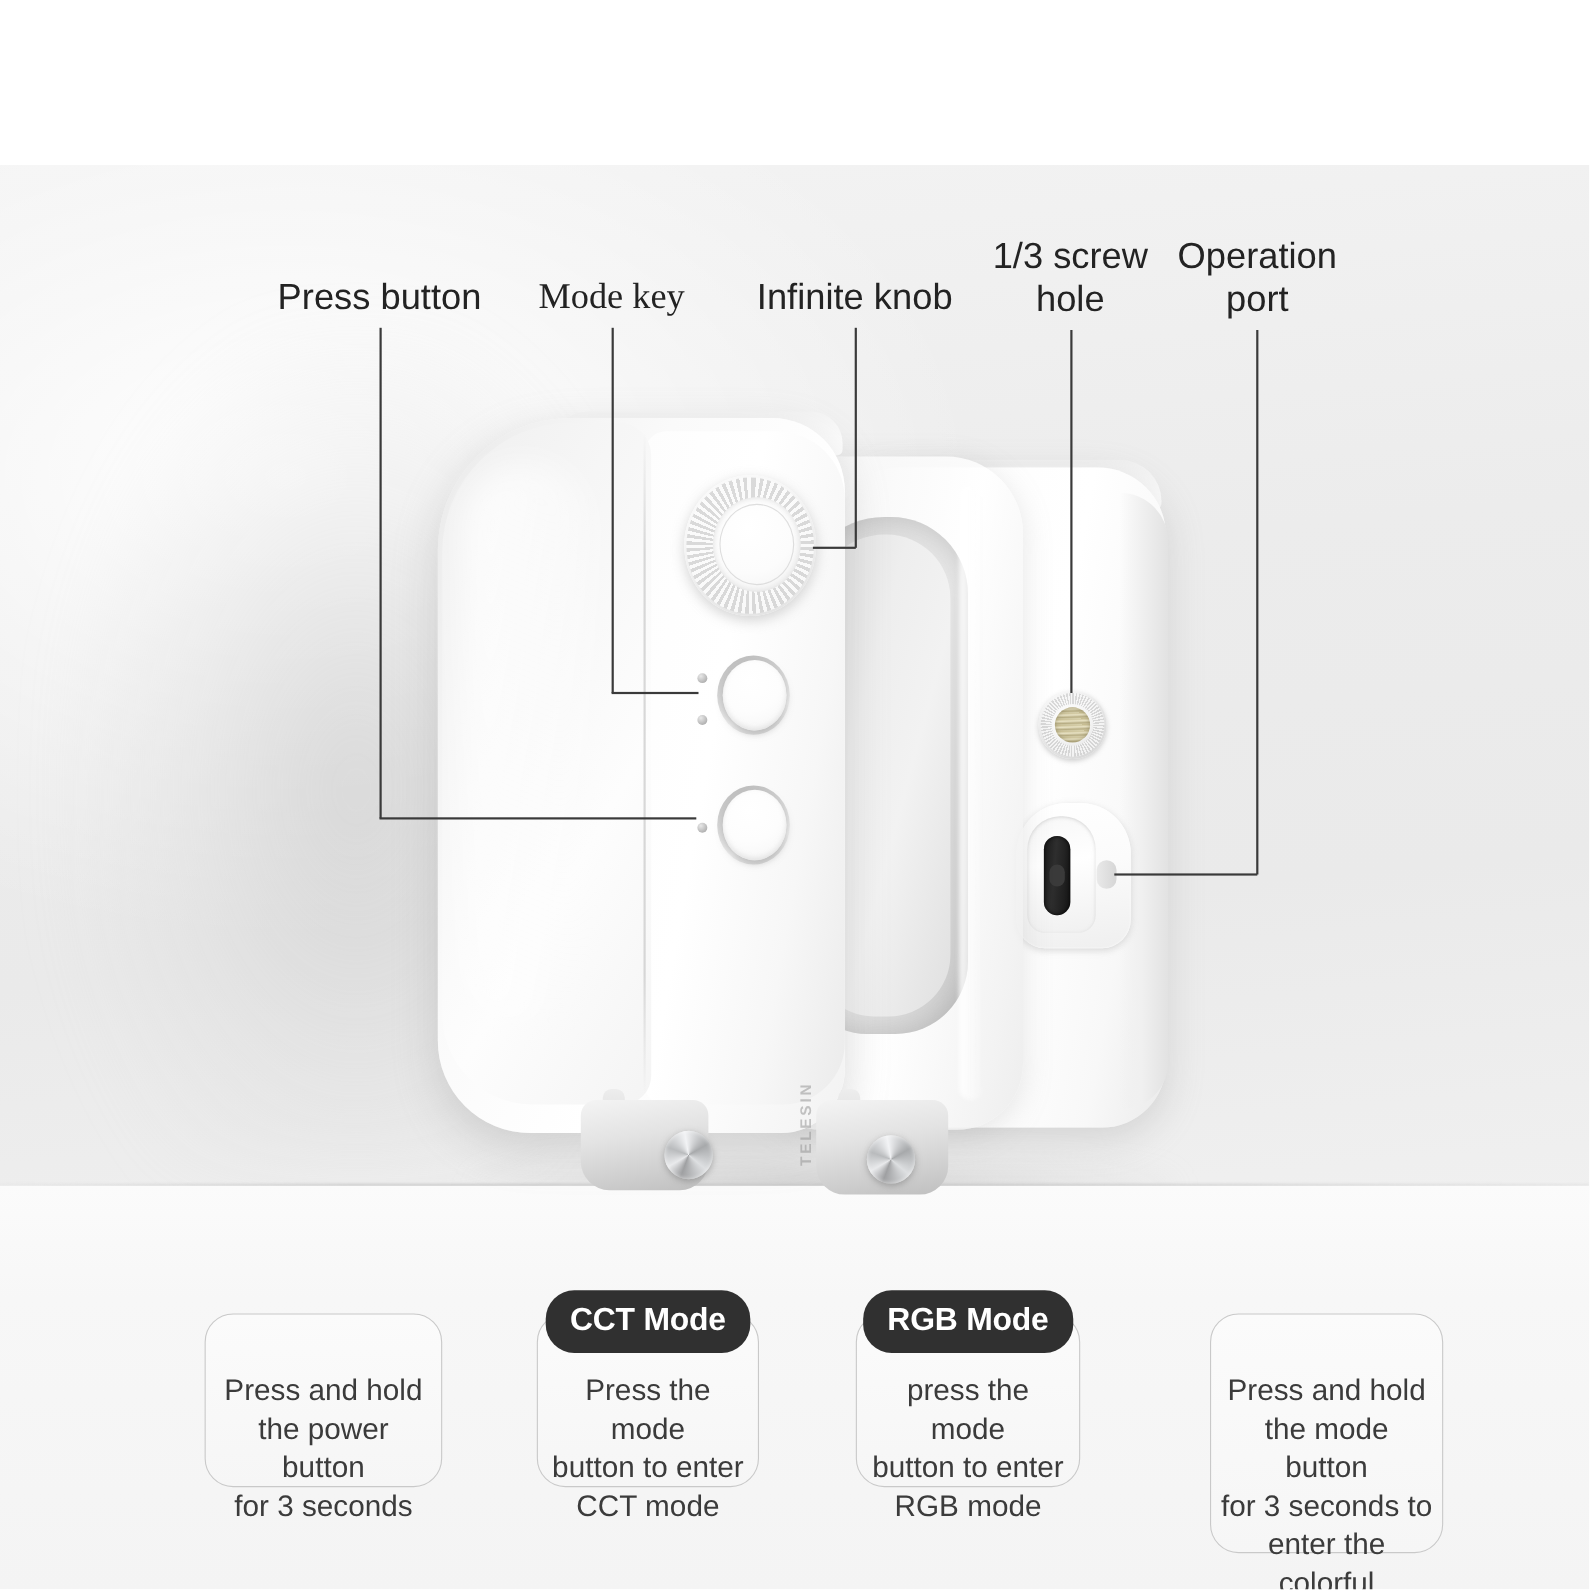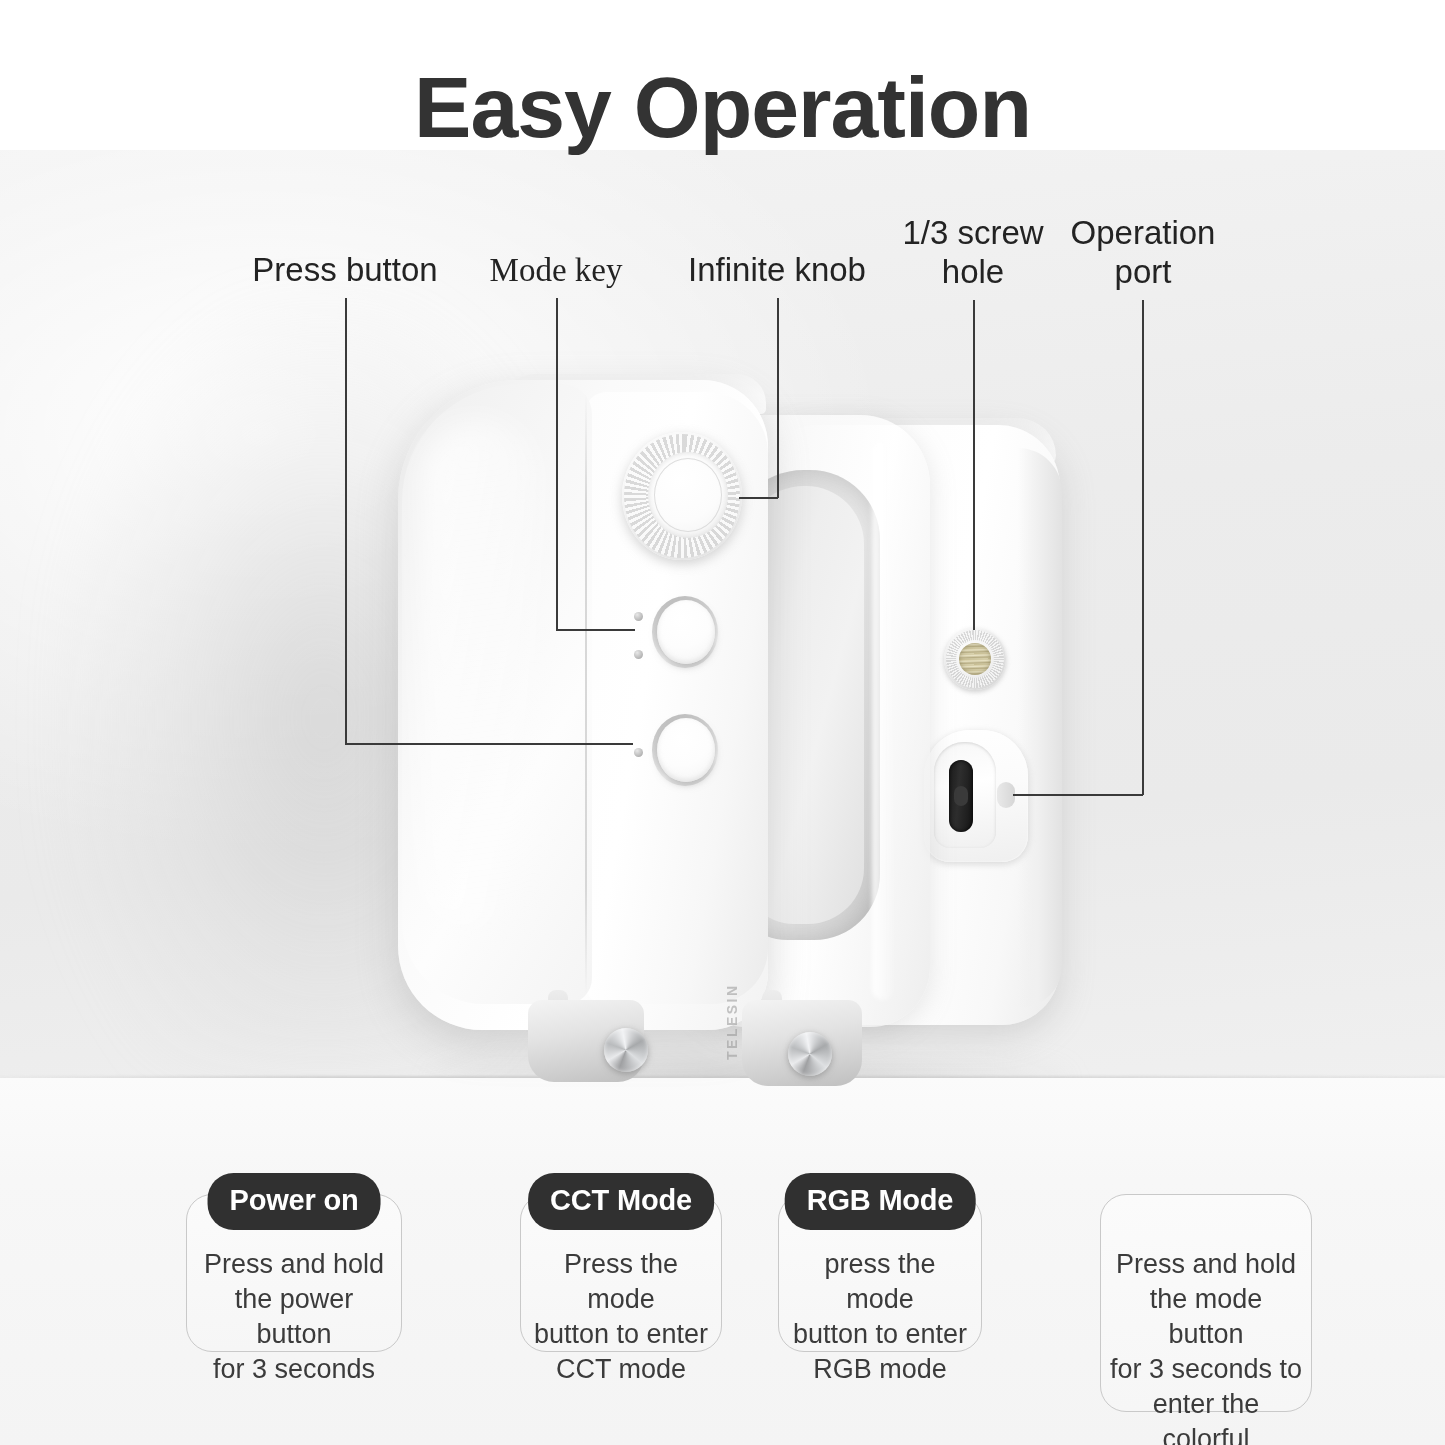--- a/index.html
+++ b/index.html
@@ -424,21 +424,20 @@
 <div id="page">
 
   <div class="scene">
     <div class="backdrop-wall"></div>
     <div class="backdrop-soft-shadow"></div>
     <div class="table-contact-shadow"></div>
     <div class="table-edge"></div>
     <div class="table-surface"></div>
   </div>
 
-  <div class="title">Easy Operation</div>
 
   <div class="product">
 
     <div class="unit-rear-top"></div>
     <div class="unit-rear"></div>
     <div class="unit-rear-rightedge"></div>
 
     <div class="screw-hole"></div>
     <div class="screw-hole-knurl"></div>
     <div class="screw-hole-inner"></div>
@@ -512,27 +511,26 @@
     <div class="callout-label" style="left:883px; top:214px; width:180px;">1/3 screw
 hole</div>
 
     <div class="callout-label" style="left:1060px; top:214px; width:166px;">Operation
 port</div>
   </div>
 
   <div class="cards">
 
     <div class="card" style="left:186px; top:22px; width:216px; height:158px;">
-      <div class="badge">Power on</div>
       <div class="card-body">Press and hold
 the power button
 for 3 seconds</div>
     </div>
 
-    <div class="card" style="left:488px; top:22px; width:202px; height:158px;margin-left:32px;">
+    <div class="card" style="left:488px; top:22px; width:202px; height:158px;">
       <div class="badge">CCT Mode</div>
       <div class="card-body">Press the mode
 button to enter
 CCT mode</div>
     </div>
 
     <div class="card" style="left:778px; top:22px; width:204px; height:158px;">
       <div class="badge">RGB Mode</div>
       <div class="card-body">press the mode
 button to enter

